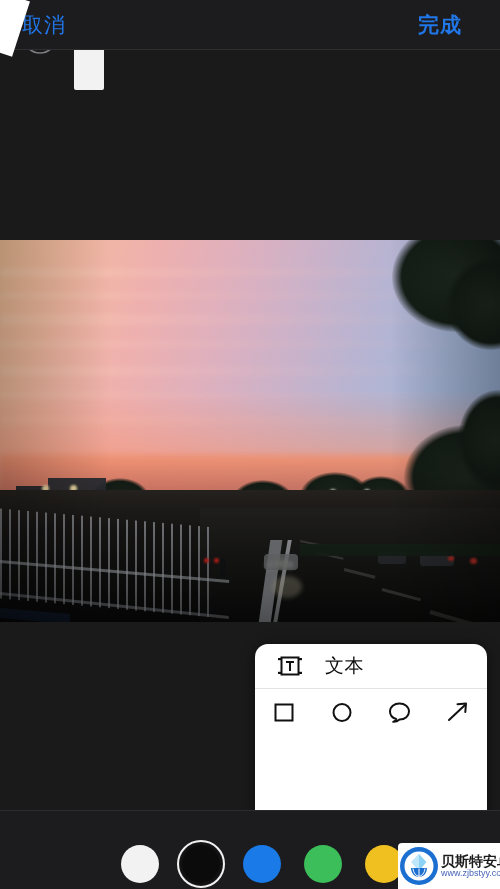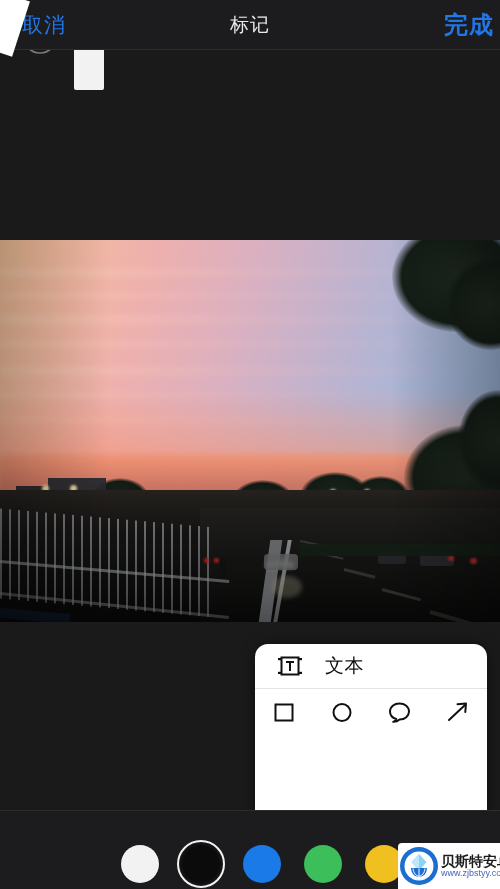--- a/index.html
+++ b/index.html
@@ -30,22 +30,22 @@
     font-size:21px; color:#2176e8;
     letter-spacing:1px;
     cursor:pointer;
   }
   .nav-title {
     width:100%; text-align:center;
     font-size:19px; color:#e9e9ea;
     letter-spacing:1px;
   }
   .nav-done {
-    position:absolute; right:6px;
-    font-size:24px; color:#2176e8;
+    position:absolute; right:38px;
+    font-size:21px; color:#2176e8;
     font-weight:bold;
     letter-spacing:1px;
     cursor:pointer;
     margin-left:17px;
   }
 
   
   .canvas-area {
     position:absolute; top:50px; left:0;
     width:500px; height:760px;
@@ -274,21 +274,20 @@
     z-index:59;
   }
 </style>
 </head>
 <body>
 
 <div id="app">
 
   <div class="navbar">
     <div class="nav-cancel">取消</div>
-    <div class="nav-title">标记</div>
     <div class="nav-done">完成</div>
   </div>
 
   <div class="canvas-area">
 
     <div class="photo">
       <div class="sky"></div>
 
       <div class="sky-band" style="top:28px;height:9px;opacity:.45;"></div>
       <div class="sky-band" style="top:52px;height:7px;opacity:.35;"></div>

